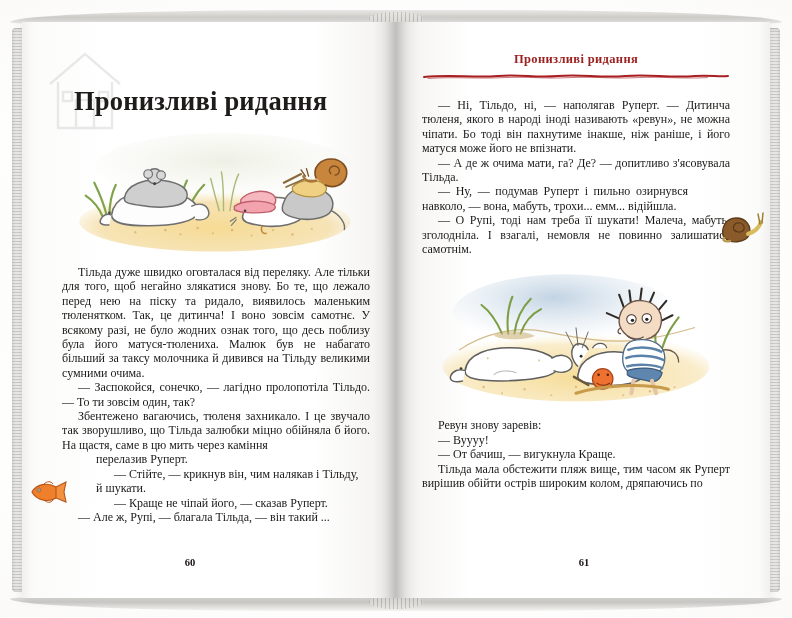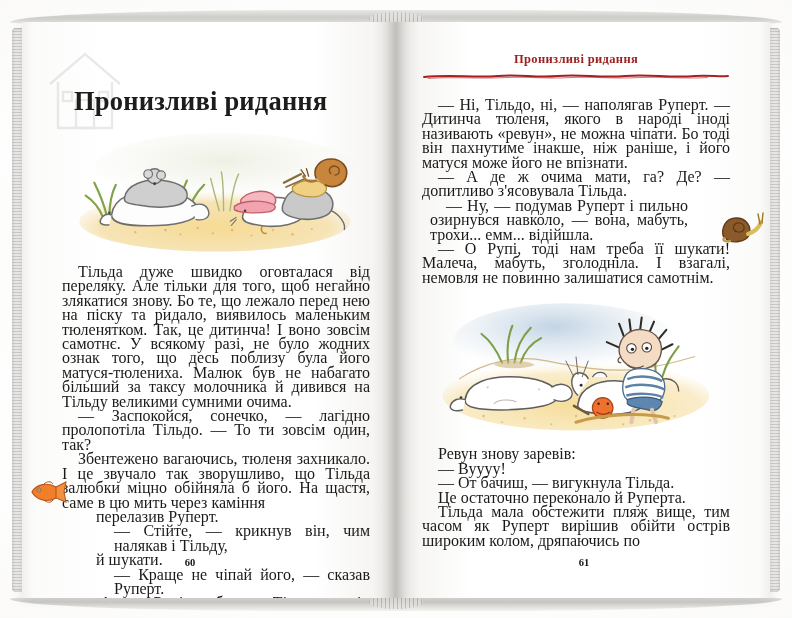--- a/index.html
+++ b/index.html
@@ -160,21 +160,21 @@
     position: relative;
     height: 8px;
     margin: 5px 0 18px 0;
   }
   .rule-red svg { display:block; width:100%; height:8px; }
 
   
   .body-text {
     position: relative;
     z-index: 3;
-    font-size: 16px;
+    font-size: 12px;
     line-height: 14.4px;
     color: #1b1a19;
     text-align: justify;
     text-justify: inter-word;
     hyphens: manual;
   }
   .body-text p { margin: 0; text-indent: 0; }
   .body-text p.indent { text-indent: 16px; }
   .body-text p.dash   { text-indent: 16px; }
   .body-text p.hang   { padding-left: 34px; }
@@ -372,21 +372,21 @@
           <div class="rule-red">
             <svg viewBox="0 0 300 8" preserveAspectRatio="none" xmlns="http://www.w3.org/2000/svg">
               <path d="M2 5 C30 2 48 6 74 4 C96 2 110 6 132 4 C156 2 172 6 198 4 C222 2 240 6 266 4 C280 3 290 5 298 4" fill="none" stroke="#a81f22" stroke-width="2" stroke-linecap="round"></path>
               <path d="M6 6.4 C34 4.6 52 7 80 5.6 C104 4.4 118 7 144 5.6 C168 4.4 184 7 210 5.6 C234 4.4 252 7 278 5.6" fill="none" stroke="#a81f22" stroke-width=".9" stroke-linecap="round" opacity=".65"></path>
             </svg>
           </div>
 
           <div class="body-text">
             <p class="dash">— Ні, Тільдо, ні, — наполягав Руперт. — Дитинча тюленя, якого в народі іноді називають «ревун», не можна чіпати. Бо тоді він пахнутиме інакше, ніж раніше, і його матуся може його не впізнати.</p>
             <p class="dash">— А де ж очима мати, га? Де? — допитливо з'ясовувала Тільда.</p>
-            <p class="dash" style="padding-right:42px;margin-left:8px;">— Ну, — подумав Руперт і пильно озирнувся навколо, — вона, мабуть, трохи... емм... відійшла.</p>
+            <p class="dash" style="padding-right:42px;">— Ну, — подумав Руперт і пильно озирнувся навколо, — вона, мабуть, трохи... емм... відійшла.</p>
             <p class="dash">— О Рупі, тоді нам треба її шукати! Малеча, мабуть, зголодніла. І взагалі, немовля не повинно залишатися самотнім.</p>
           </div>
 
           <div class="spot spot-snail">
             <svg viewBox="0 0 46 38" xmlns="http://www.w3.org/2000/svg">
               <path d="M6 30 C2 20 8 10 18 10 C28 10 34 18 31 27 C28 34 14 36 8 31" fill="#8a5a2a" stroke="#5d3a17" stroke-width="1.4"></path>
               <path d="M18 24 C13 20 16 14 22 15 C27 16 28 23 22 24 C19 24.5 17 23 18 22" fill="none" stroke="#5d3a17" stroke-width="1.2"></path>
               <path d="M30 26 C36 24 41 20 43 14" fill="none" stroke="#d9bc5e" stroke-width="4" stroke-linecap="round"></path>
               <path d="M42 16 L40 6" stroke="#9c7a2a" stroke-width="1.4" stroke-linecap="round"></path>
               <path d="M44 15 L45 5" stroke="#9c7a2a" stroke-width="1.4" stroke-linecap="round"></path>
@@ -505,22 +505,21 @@
                   <circle cx="246" cy="116" r="1"></circle>
                 <circle cx="64" cy="88" r="1.1"></circle>
                   <circle cx="114" cy="90" r="1"></circle>
               </g>
             </svg>
           </div>
 
           <div class="body-text">
             <p class="indent">Ревун знову заревів:</p>
             <p class="dash">— Вуууу!</p>
-            <p class="dash">— От бачиш, — вигукнула Тільда.</p>
-            <p class="indent">Це остаточно переконало й Руперта.</p>
+            <p class="dash">— От бачиш, — вигукнула Краще.</p>
             <p class="indent">Тільда мала обстежити пляж вище, тим часом як Руперт вирішив обійти острів широким колом, дряпаючись по</p>
           </div>
 
           <div class="folio">61</div>
         </div>
       </div>
 
     </div>
 
     <div class="gutter"></div>

